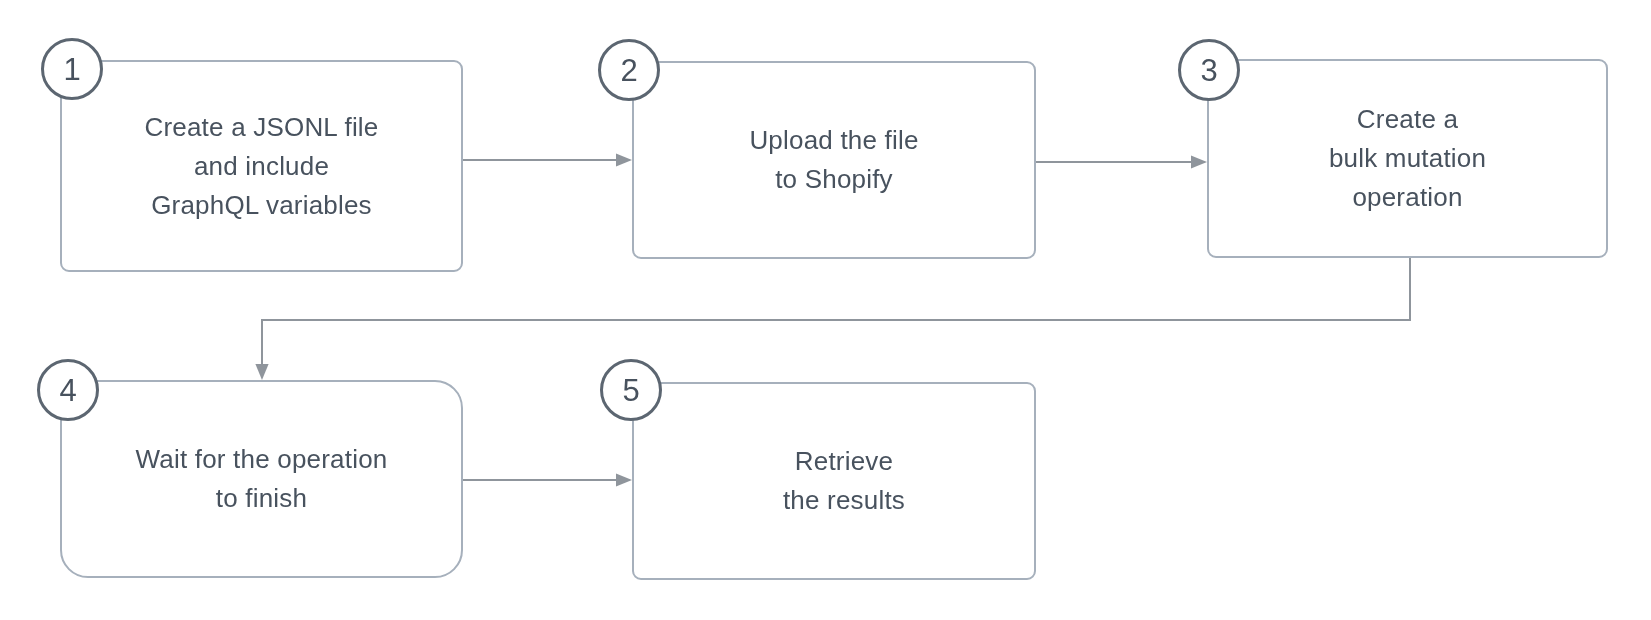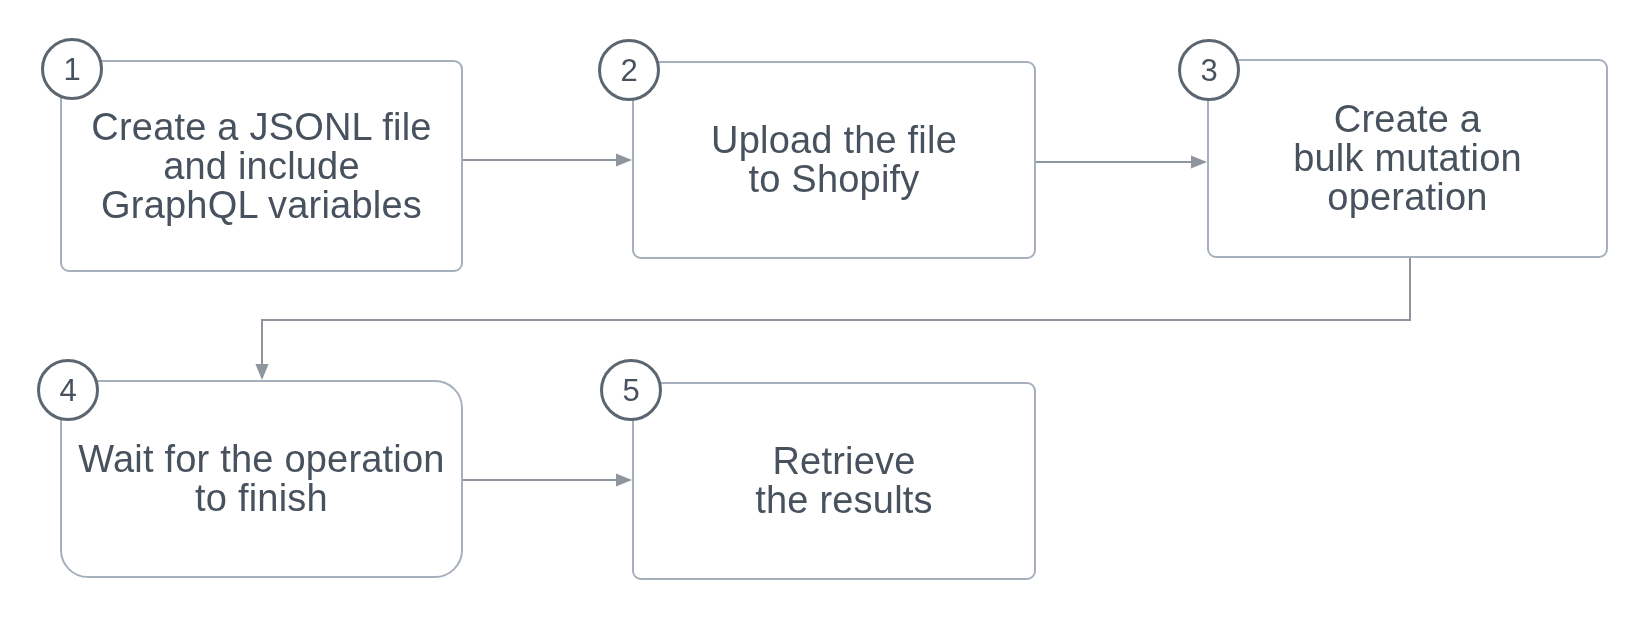--- a/index.html
+++ b/index.html
@@ -31,21 +31,21 @@
     border-radius: 9px;
     display: flex;
     align-items: center;
     justify-content: center;
     z-index: 2;
   }
   .step-label {
     white-space: pre-line;
     text-align: center;
     color: #48525e;
-    font-size: 38px;
+    font-size: 26px;
     line-height: 39px;
     letter-spacing: 0.2px;
   }
   .step-badge {
     position: absolute;
     box-sizing: border-box;
     width: 62px;
     height: 62px;
     background: #ffffff;
     border: 3px solid #5c6671;

